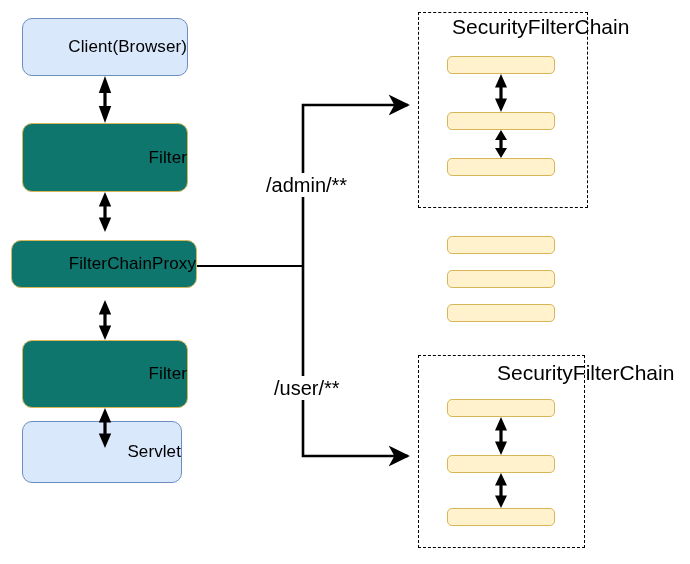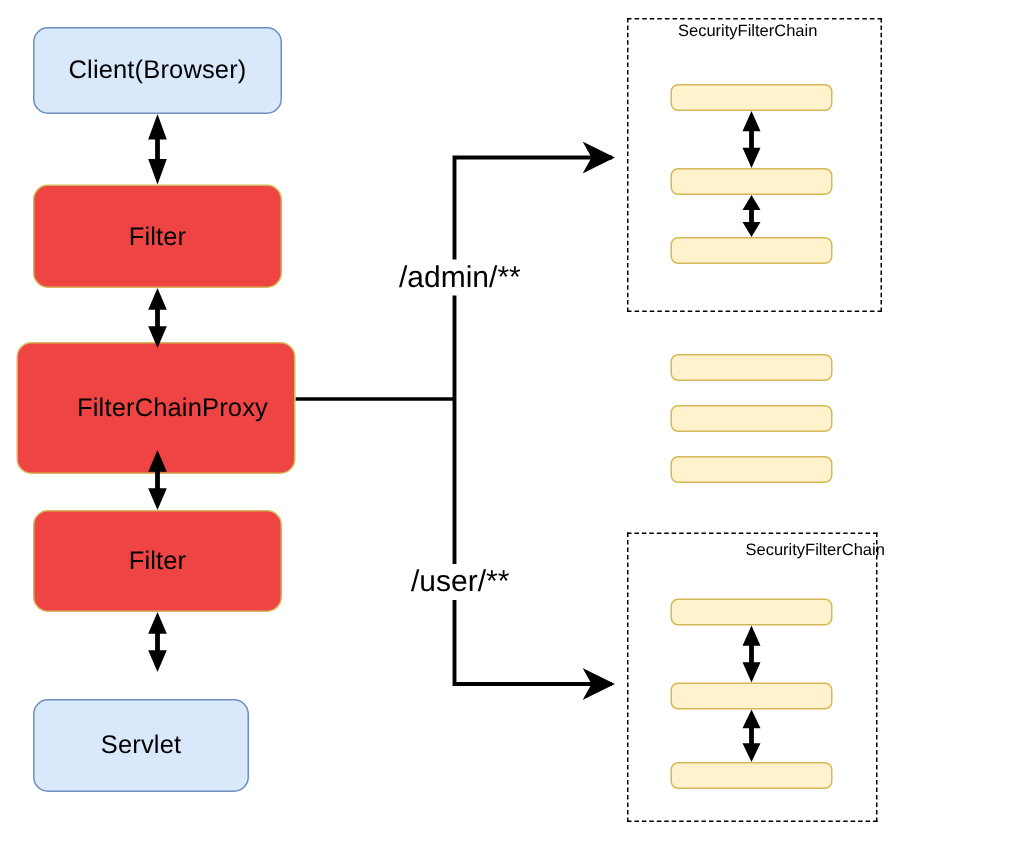--- a/index.html
+++ b/index.html
@@ -25,31 +25,31 @@
     top: 0;
     width: 690px;
     height: 564px;
     pointer-events: none;
   }
   .node {
     position: absolute;
     box-sizing: border-box;
     display: flex;
     align-items: center;
-    justify-content: center;
+    justify-content: flex-end;
     border-radius: 10px;
     text-align: center;
     line-height: 1.15;
   }
   .node-blue {
     background: #dae8fc;
     border: 1.4px solid #6c8ebf;
   }
   .node-yellow {
-    background: #ef4444;
+    background: #0f766e;
     border: 1.4px solid #d6b656;
   }
   .node-label {
     font-size: 17px;
     color: #000000;
     letter-spacing: 0.1px;
     white-space: nowrap;
   }
   .bar {
     position: absolute;
@@ -59,21 +59,21 @@
     border-radius: 5px;
   }
   .dashbox {
     position: absolute;
     box-sizing: border-box;
     border: 1.8px dashed #000000;
     background: transparent;
   }
   .chain-title {
     position: absolute;
-    font-size: 11px;
+    font-size: 21px;
     color: #000000;
     white-space: nowrap;
     background: transparent;
     line-height: 1;
   }
   .edge-label {
     position: absolute;
     font-size: 20px;
     color: #000000;
     white-space: nowrap;
@@ -106,29 +106,29 @@
   </svg>
 
   <div class="node node-blue" style="left:22px; top:18px; width:166px; height:58px;">
     <span class="node-label">Client(Browser)</span>
   </div>
 
   <div class="node node-yellow" style="left:22px; top:123px; width:166px; height:69px;">
     <span class="node-label">Filter</span>
   </div>
 
-  <div class="node node-yellow" style="left:11px; top:228px; width:186px; height:88px;padding-left:22px;">
+  <div class="node node-yellow" style="left:11px; top:240px; width:186px; height:48px;padding-left:22px;">
     <span class="node-label">FilterChainProxy</span>
   </div>
 
   <div class="node node-yellow" style="left:22px; top:340px; width:166px; height:68px;">
     <span class="node-label">Filter</span>
   </div>
 
-  <div class="node node-blue" style="left:22px; top:466px; width:144px; height:62px;">
+  <div class="node node-blue" style="left:22px; top:421px; width:160px; height:62px;">
     <span class="node-label">Servlet</span>
   </div>
 
   <svg class="dbl-arrow" style="left:97px; top:76px; height:47px;" viewBox="0 0 16 47" xmlns="http://www.w3.org/2000/svg">
     <path d="M 8 0 L 14.2 17 L 9.6 17 L 9.6 30 L 14.2 30 L 8 47 L 1.8 30 L 6.4 30 L 6.4 17 L 1.8 17 Z" fill="#000000"></path>
   </svg>
 
   <svg class="dbl-arrow" style="left:97px; top:192px; height:40px;" viewBox="0 0 16 40" xmlns="http://www.w3.org/2000/svg">
     <path d="M 8 0 L 14.2 14.5 L 9.6 14.5 L 9.6 25.5 L 14.2 25.5 L 8 40 L 1.8 25.5 L 6.4 25.5 L 6.4 14.5 L 1.8 14.5 Z" fill="#000000"></path>
   </svg>

